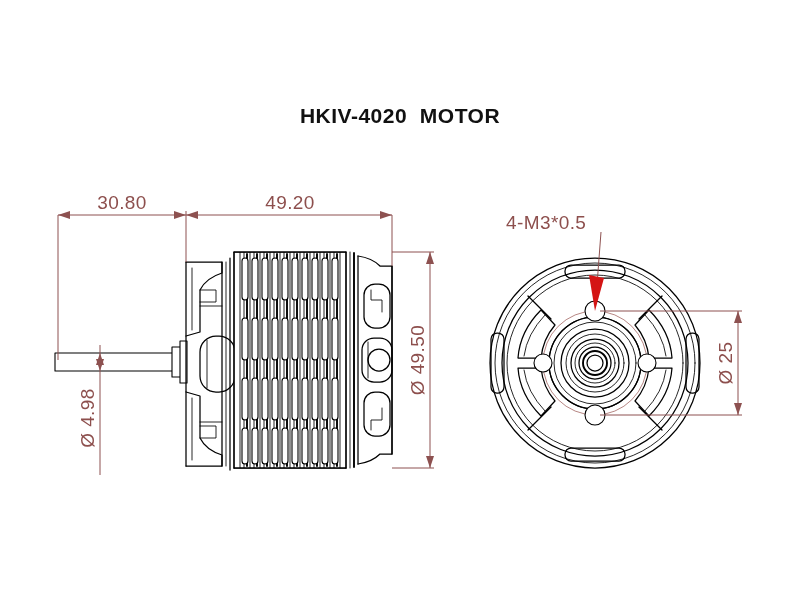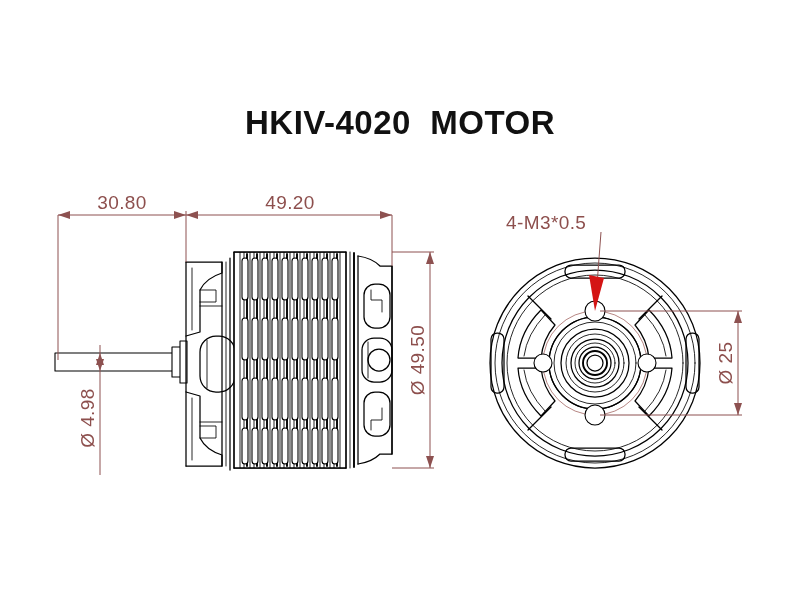--- a/index.html
+++ b/index.html
@@ -19,21 +19,21 @@
     height: 600px;
     background: #ffffff;
   }
   #drawing-title {
     position: absolute;
     left: 0;
     top: 104px;
     width: 800px;
     text-align: center;
     font-family: "Liberation Sans", sans-serif;
-    font-size: 33px;
+    font-size: 21px;
     font-weight: bold;
     letter-spacing: 0.5px;
     color: #111111;
     white-space: pre;
   }
   svg {
     position: absolute;
     left: 0;
     top: 0;
     display: block;

